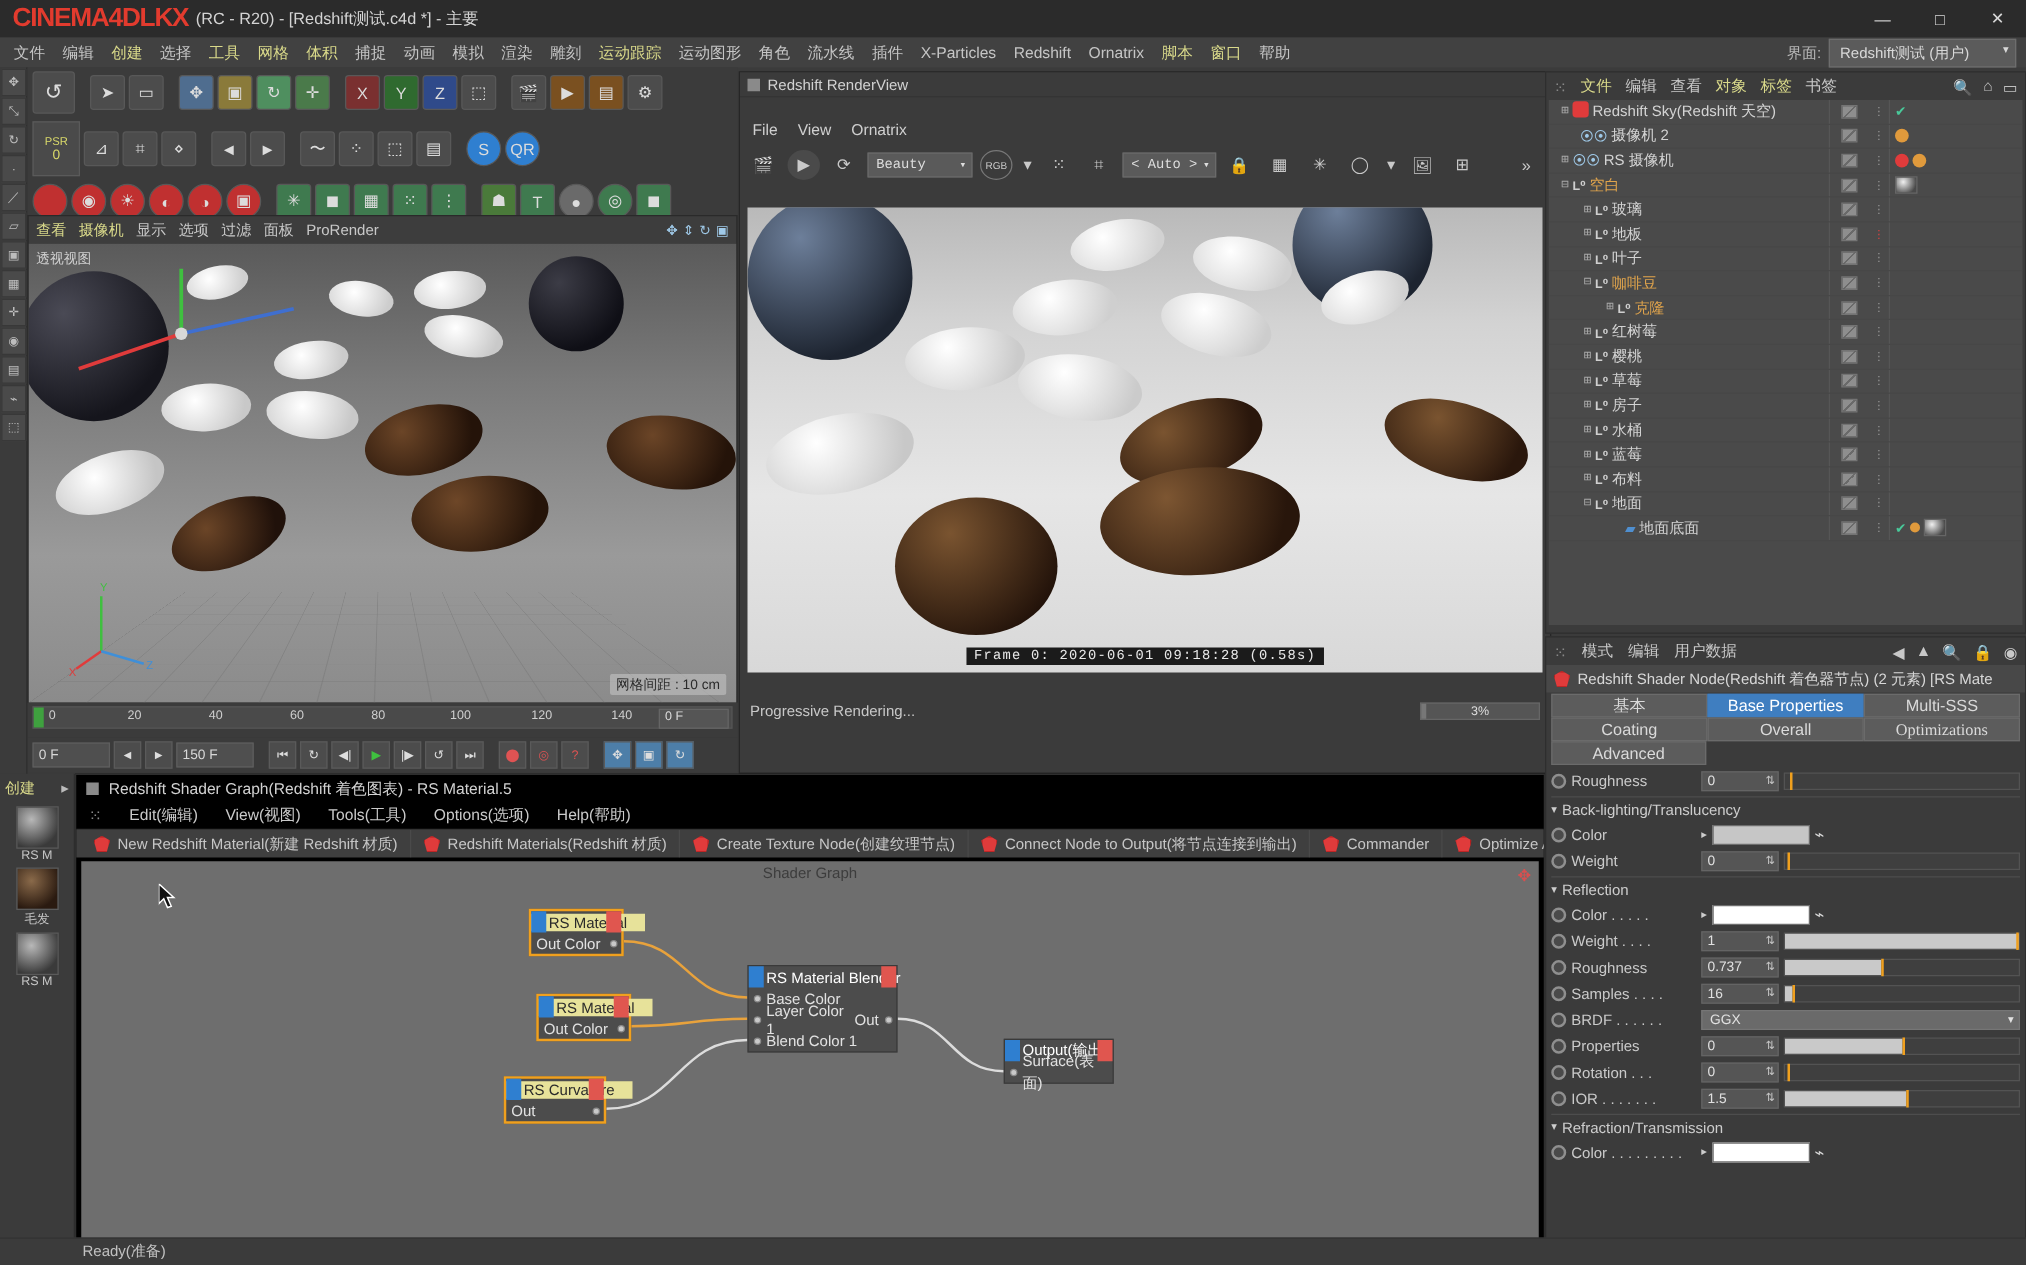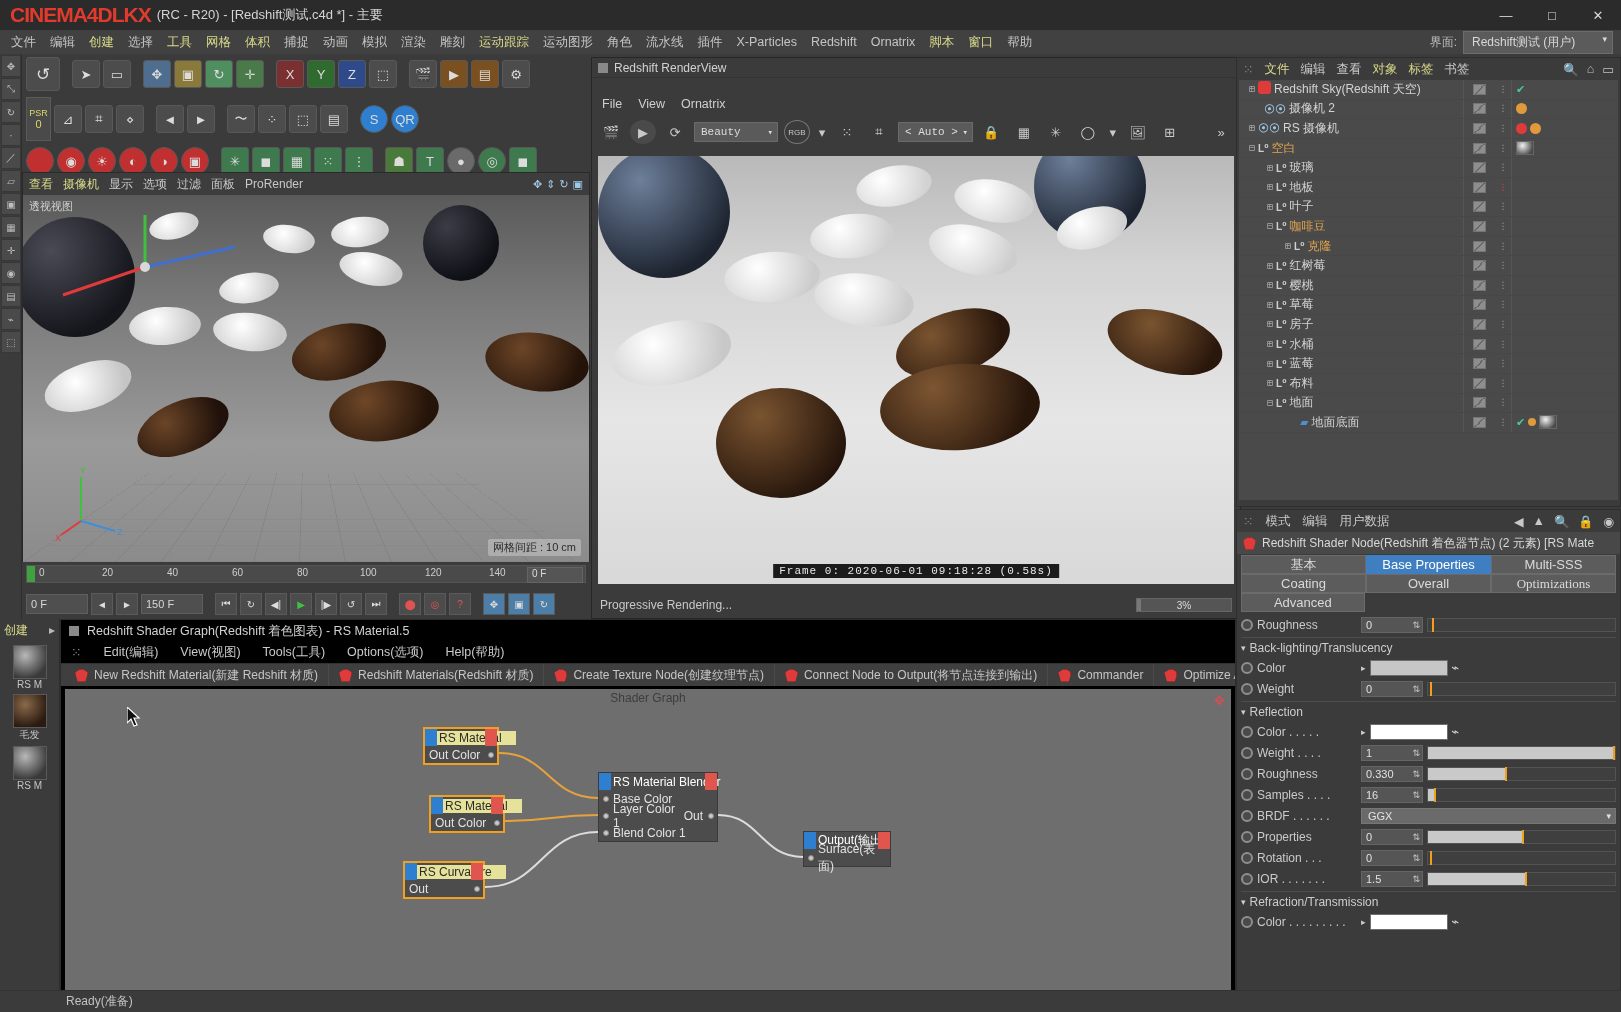--- a/index.html
+++ b/index.html
@@ -49,21 +49,21 @@
   }
   .rail-btn { width:20px; height:22px; margin:1px; background:#4a4a4a; border:1px solid #383838;
               display:flex;align-items:center;justify-content:center; font-size:10px; color:#bdbdbd;}
 
   
   .toolbar-area { position:absolute; left:22px; top:54px; width:568px; height:118px; background:#3b3b3b; }
   .tb-row { display:flex; align-items:center; gap:3px; padding:3px 4px; }
   .tb-btn { width:28px; height:28px; border-radius:3px; background:#4c4c4c; border:1px solid #585858;
             display:flex; align-items:center; justify-content:center; font-size:13px; color:#dcdcdc; }
   .tb-sep { width:6px; }
-  .psr { width:25px; height:44px; background:#4a4a4a; border:1px solid #5a5a5a; color:#d9d96a;
+  .psr { width:38px; height:44px; background:#4a4a4a; border:1px solid #5a5a5a; color:#d9d96a;
          font-size:9px; display:flex; flex-direction:column; align-items:center; justify-content:center;}
 
   
   .viewport-panel { position:absolute; left:22px; top:172px; width:568px; height:390px; background:#2f2f2f;
                     border:1px solid #2a2a2a;}
   .vp-header { height:22px; background:#3d3d3d; display:flex; align-items:center; gap:10px; padding:0 6px;
                font-size:12px; color:#c8c8c8;}
   .vp-header .hl { color:#d9d98a; }
   .vp-header .icons { margin-left:auto; display:flex; gap:4px; color:#9fc9e8; font-size:11px;}
   .vp-canvas { position:relative; height:367px; overflow:hidden;
@@ -104,21 +104,21 @@
   .rv-dots { height:14px; background:#3b3b3b; }
   .rv-menu { height:24px; display:flex; align-items:center; gap:16px; padding:0 10px; font-size:12.5px;
              color:#cfcfcf;}
   .rv-toolbar { height:32px; display:flex; align-items:center; gap:6px; padding:0 6px; background:#3b3b3b;}
   .rv-tb { width:26px; height:24px; display:flex; align-items:center; justify-content:center;
            color:#c9c9c9; font-size:13px;}
   .rv-combo { background:#5a5a5a; border:1px solid #6a6a6a; height:20px; min-width:84px;
               font-size:11px; color:#ddd; display:flex; align-items:center; padding:0 14px 0 6px; position:relative;
               font-family:"Liberation Mono","DejaVu Sans Mono",monospace;}
   .rv-combo:after { content:'▾'; position:absolute; right:4px; font-size:9px; }
-  .rv-canvas { position:relative; height:428px; margin:8px 6px; overflow:hidden;
+  .rv-canvas { position:relative; height:372px; margin:18px 6px; overflow:hidden;
       background:linear-gradient(#b9b9b9 0%, #d3d3d3 25%, #e6e6e6 62%, #d8d8d8 100%);padding-left:48px;}
   .rv-frame-label { position:absolute; left:50%; transform:translateX(-50%); bottom:6px;
       background:#1b1b1b; color:#e8e8e8; font-size:11px; padding:1px 6px; letter-spacing:1px;
       font-family:"Liberation Mono","DejaVu Sans Mono",monospace;}
   .rv-status { height:26px; display:flex; align-items:center; padding:0 8px; font-size:12px; color:#c8c8c8;}
   .rv-progress { margin-left:auto; width:96px; height:14px; background:#555; border:1px solid #666;
                  position:relative; font-size:10px; color:#ddd; display:flex; align-items:center; justify-content:center;}
   .rv-progress i { position:absolute; left:0; top:0; bottom:0; width:4px; background:#777; }
 
   
@@ -867,21 +867,21 @@
           <span class="prop-label">Weight . . . .</span>
           <div class="spin">1</div>
           <div class="slider">
             <div class="fill" style="width:100%"></div>
             <div class="knob" style="left:99%"></div>
           </div>
         </div>
         <div class="prop-row">
           <span class="radio"></span>
           <span class="prop-label">Roughness</span>
-          <div class="spin">0.330</div>
+          <div class="spin">0.737</div>
           <div class="slider">
             <div class="fill" style="width:41%"></div>
             <div class="knob" style="left:41%"></div>
           </div>
         </div>
         <div class="prop-row">
           <span class="radio"></span>
           <span class="prop-label">Samples . . . .</span>
           <div class="spin">16</div>
           <div class="slider">

